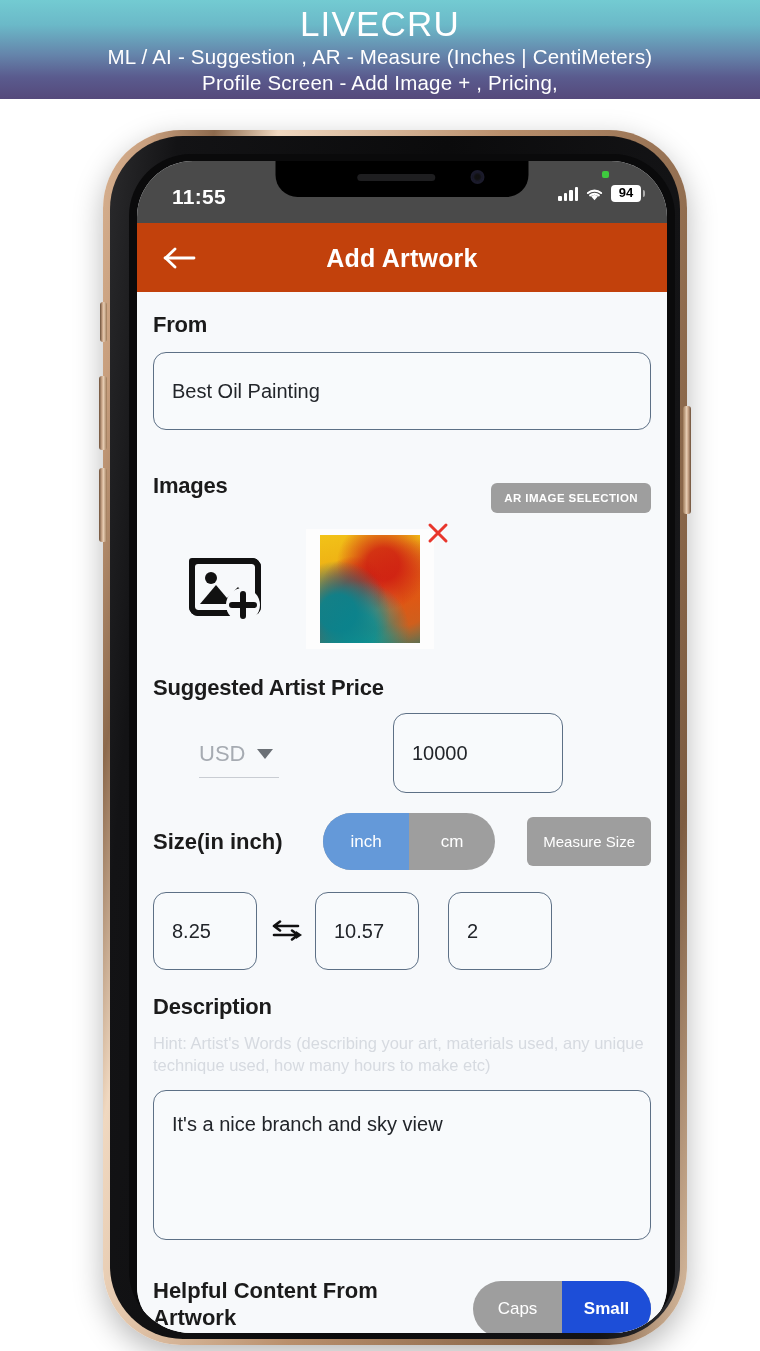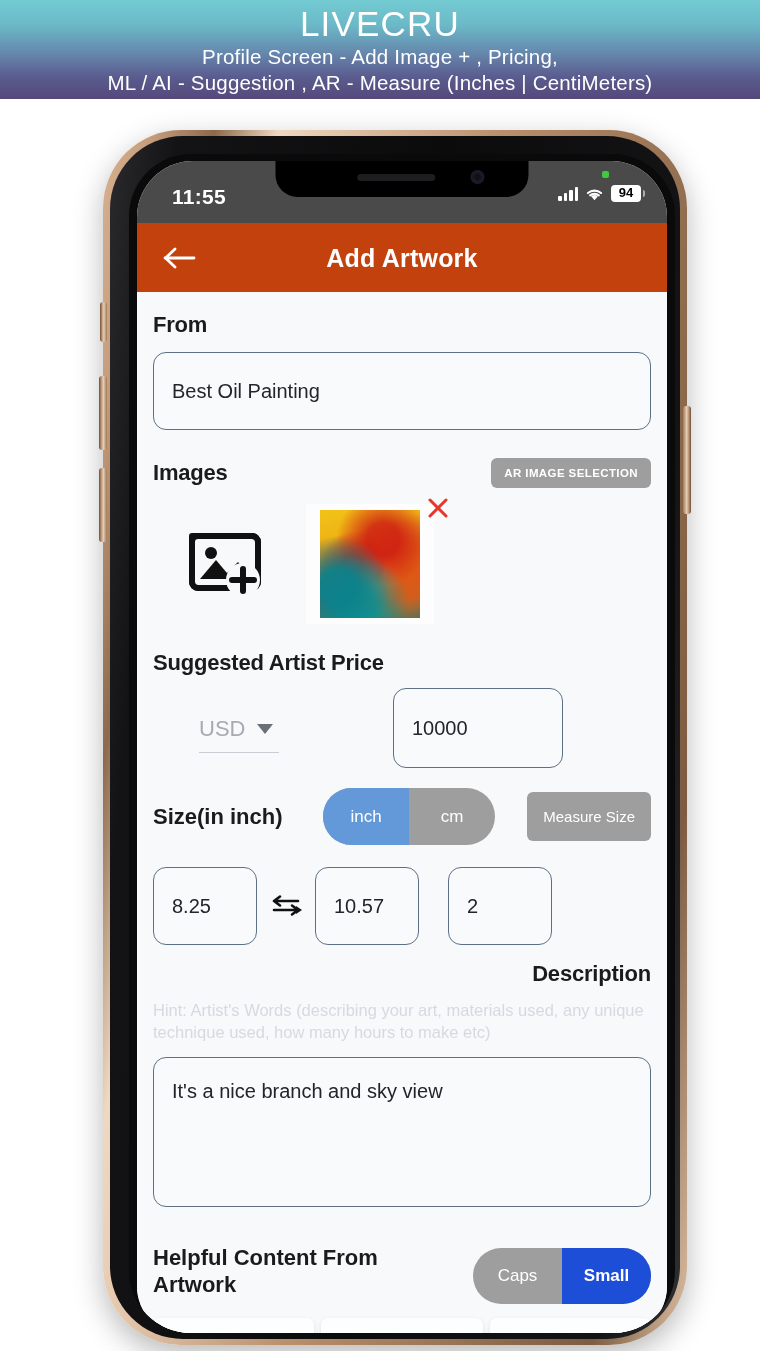--- a/index.html
+++ b/index.html
@@ -166,20 +166,21 @@
 
   .images-head {
     display: flex; align-items: center; justify-content: space-between;
     margin-top: 28px;
   }
   .ar-btn {
     background: #9e9e9e; color: #fff;
     font-size: 11.5px; font-weight: bold; letter-spacing: .4px;
     border-radius: 6px; padding: 9px 13px; border: none;
     cursor: pointer;
+    margin-top: 25px;
   }
 
   .images-row {
     display: flex; align-items: flex-start; gap: 44px;
     margin-top: 16px; padding-left: 33px;
   }
   .addimg-icon { width: 76px; height: 76px; margin-top: 20px; }
   .thumb-wrap { position: relative; width: 128px; }
   .thumb {
     width: 128px; height: 120px;
@@ -244,21 +245,21 @@
     padding: 16px 16px; cursor: pointer;
   }
 
   .dims-row {
     display: flex; align-items: center; margin-top: 22px;
   }
   .dim-input { width: 104px; height: 78px; }
   .swap-icon { width: 36px; height: 22px; margin: 0 11px; }
   .dim-gap { width: 29px; }
 
-  .desc-head { margin-top: 16px; text-align: right; }
+  .desc-head { margin-top: 24px; }
   .desc-hint {
     color: #d6dae0; font-size: 16.5px; line-height: 22px;
     margin-top: 12px;
   }
   .desc-box {
     height: 150px; margin-top: 14px; align-items: flex-start;
     padding-top: 22px; border-radius: 13px;
   }
 
   .helpful-row {
@@ -288,22 +289,22 @@
     box-shadow: 0 2px 5px rgba(0,0,0,.10);
     display: flex; align-items: center; justify-content: center;
     cursor: pointer;
   }
 </style>
 </head>
 <body>
 
 <div class="banner">
   <div class="banner-title">LIVECRU</div>
+  <div class="banner-sub">ML / AI - Suggestion , AR - Measure (Inches | CentiMeters)</div>
   <div class="banner-sub">Profile Screen - Add Image + , Pricing,</div>
-  <div class="banner-sub">ML / AI - Suggestion , AR - Measure (Inches | CentiMeters)</div>
 </div>
 
 <div class="phone-wrap">
   <div class="phone-outer">
     <div class="btn-side btn-silent"></div>
     <div class="btn-side btn-volup"></div>
     <div class="btn-side btn-voldn"></div>
     <div class="btn-side btn-power"></div>
 
     <div class="phone-inner">

